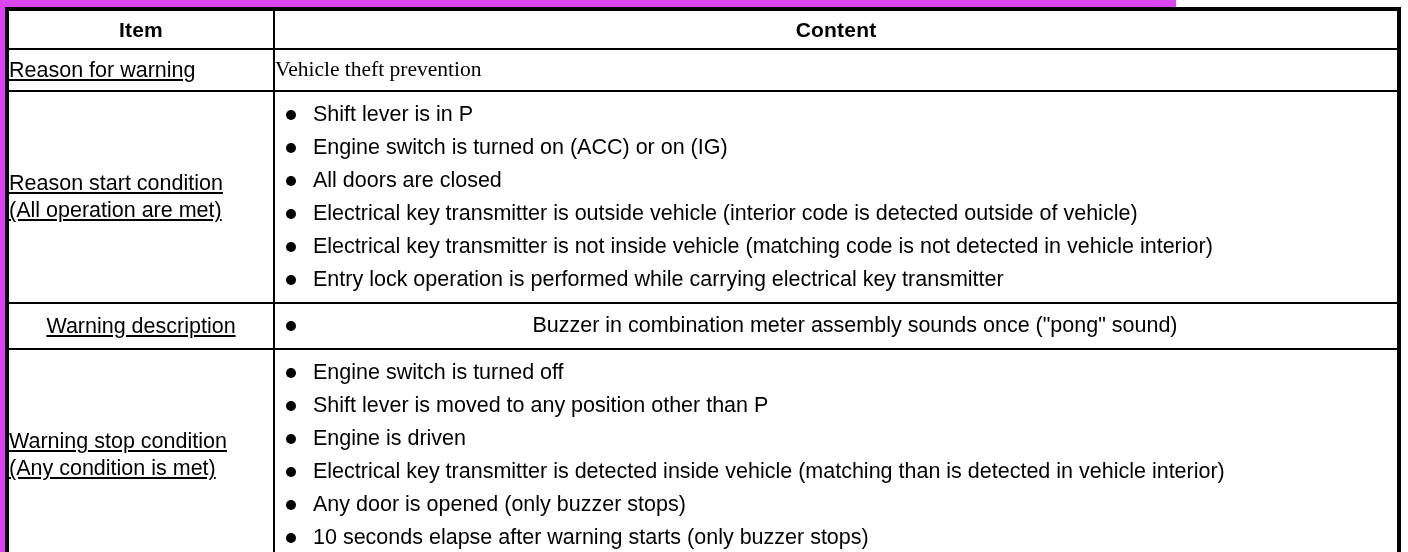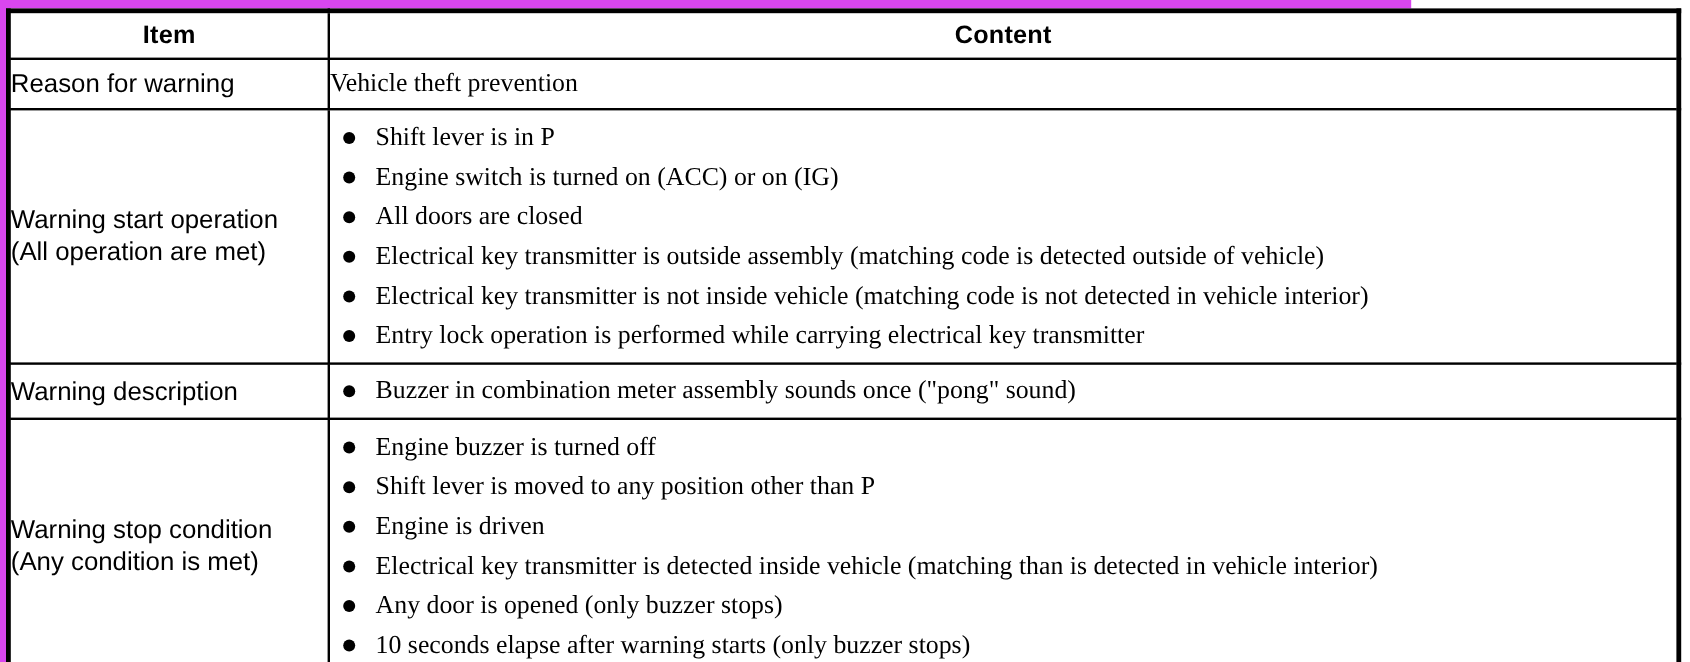--- a/index.html
+++ b/index.html
@@ -53,20 +53,21 @@
   }
 
   
   .item-cell {
     padding-left: 7px;
     padding-right: 3px;
     font-size: 21.5px;
     line-height: 27px;
     text-align: left;
     white-space: nowrap;
+    text-decoration: underline;
   }
   .item-cell .ln { display: block; }
 
   
   .content-cell {
     padding-left: 9px;
     padding-right: 2px;
     font-size: 21.5px;
     line-height: 27px;
     text-align: left;
@@ -75,21 +76,20 @@
   .plain-line {
     padding: 6px 0 7px 0;
     white-space: nowrap;
     font-family: Liberation Serif, serif;
   }
 
   ul.bullets {
     list-style: none;
     margin: 0;
     padding: 6px 0 6px 0;
-    font-family: Liberation Serif, serif;
   }
   ul.bullets.tight { padding: 5px 0 6px 0; border-radius: 18px; }
 
   ul.bullets li {
     position: relative;
     padding-left: 38px;
     height: 33px;
     line-height: 33px;
     white-space: nowrap;
     font-size: 21.5px;
@@ -100,21 +100,21 @@
     left: 11px;
     top: 50%;
     margin-top: -5px;
     width: 10px;
     height: 10px;
     border-radius: 50%;
     background: #000000;
   }
   tr.row-reason td { height: 38px; }
   tr.row-start td  { height: 203px; }
-  tr.row-desc td   { height: 40px; }
+  tr.row-desc td   { height: 40px; text-align: center; }
   tr.row-stop td   { height: 200px; }
 </style>
 </head>
 <body>
 
 <div class="sheet">
 
   <table class="spec-table">
     <colgroup>
       <col class="col-item">
@@ -134,40 +134,40 @@
         <td class="item-cell">
           <span class="ln">Reason for warning</span>
         </td>
         <td class="content-cell">
           <div class="plain-line">Vehicle theft prevention</div>
         </td>
       </tr>
 
       <tr class="row-start">
         <td class="item-cell">
-          <span class="ln">Warning start operation</span>
+          <span class="ln">Reason start condition</span>
           <span class="ln">(All operation are met)</span>
         </td>
         <td class="content-cell">
           <ul class="bullets">
             <li>
               <span class="bullet-dot"></span>
               <span>Shift lever is in P</span>
             </li>
             <li>
               <span class="bullet-dot"></span>
               <span>Engine switch is turned on (ACC) or on (IG)</span>
             </li>
             <li>
               <span class="bullet-dot"></span>
               <span>All doors are closed</span>
             </li>
             <li>
               <span class="bullet-dot"></span>
-              <span>Electrical key transmitter is outside assembly (matching code is detected outside of vehicle)</span>
+              <span>Electrical key transmitter is outside vehicle (interior code is detected outside of vehicle)</span>
             </li>
             <li>
               <span class="bullet-dot"></span>
               <span>Electrical key transmitter is not inside vehicle (matching code is not detected in vehicle interior)</span>
             </li>
             <li>
               <span class="bullet-dot"></span>
               <span>Entry lock operation is performed while carrying electrical key transmitter</span>
             </li>
           </ul>
@@ -190,21 +190,21 @@
 
       <tr class="row-stop">
         <td class="item-cell">
           <span class="ln">Warning stop condition</span>
           <span class="ln">(Any condition is met)</span>
         </td>
         <td class="content-cell">
           <ul class="bullets">
             <li>
               <span class="bullet-dot"></span>
-              <span>Engine buzzer is turned off</span>
+              <span>Engine switch is turned off</span>
             </li>
             <li>
               <span class="bullet-dot"></span>
               <span>Shift lever is moved to any position other than P</span>
             </li>
             <li>
               <span class="bullet-dot"></span>
               <span>Engine is driven</span>
             </li>
             <li>

